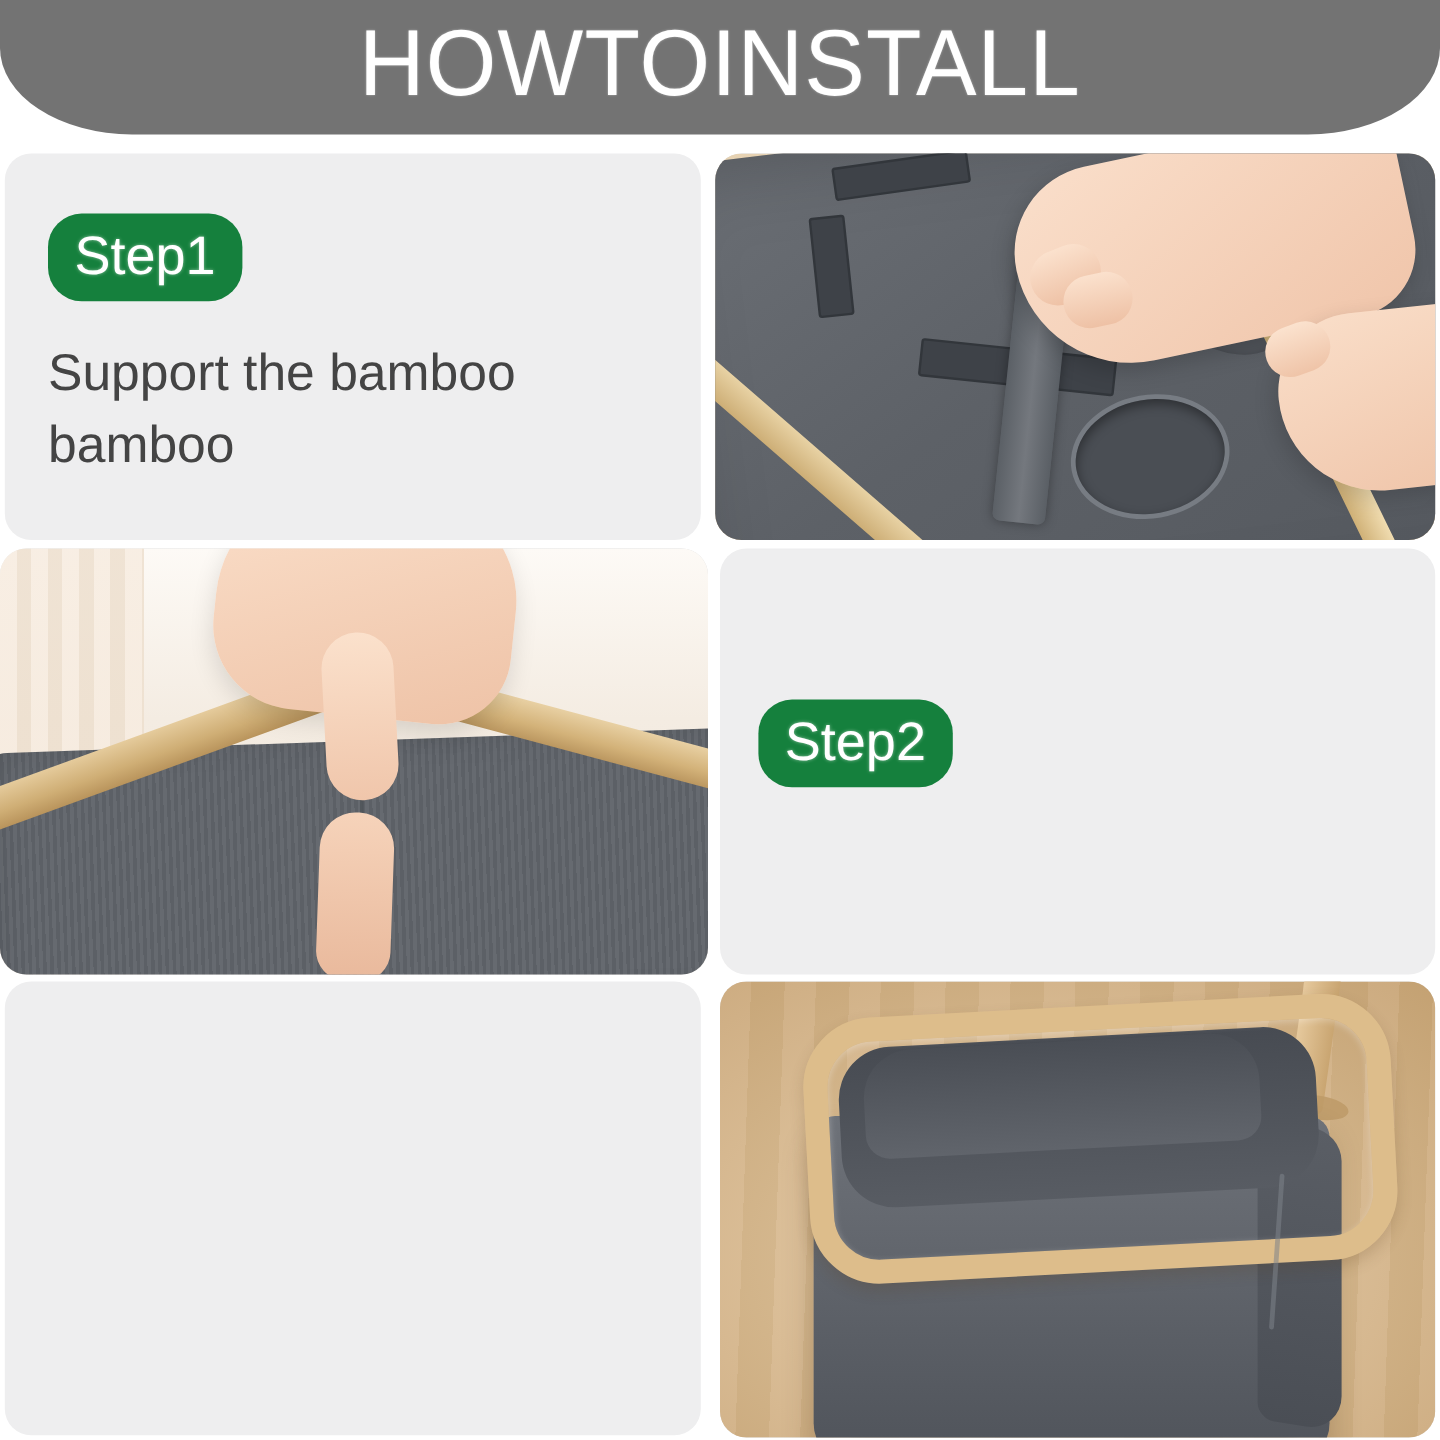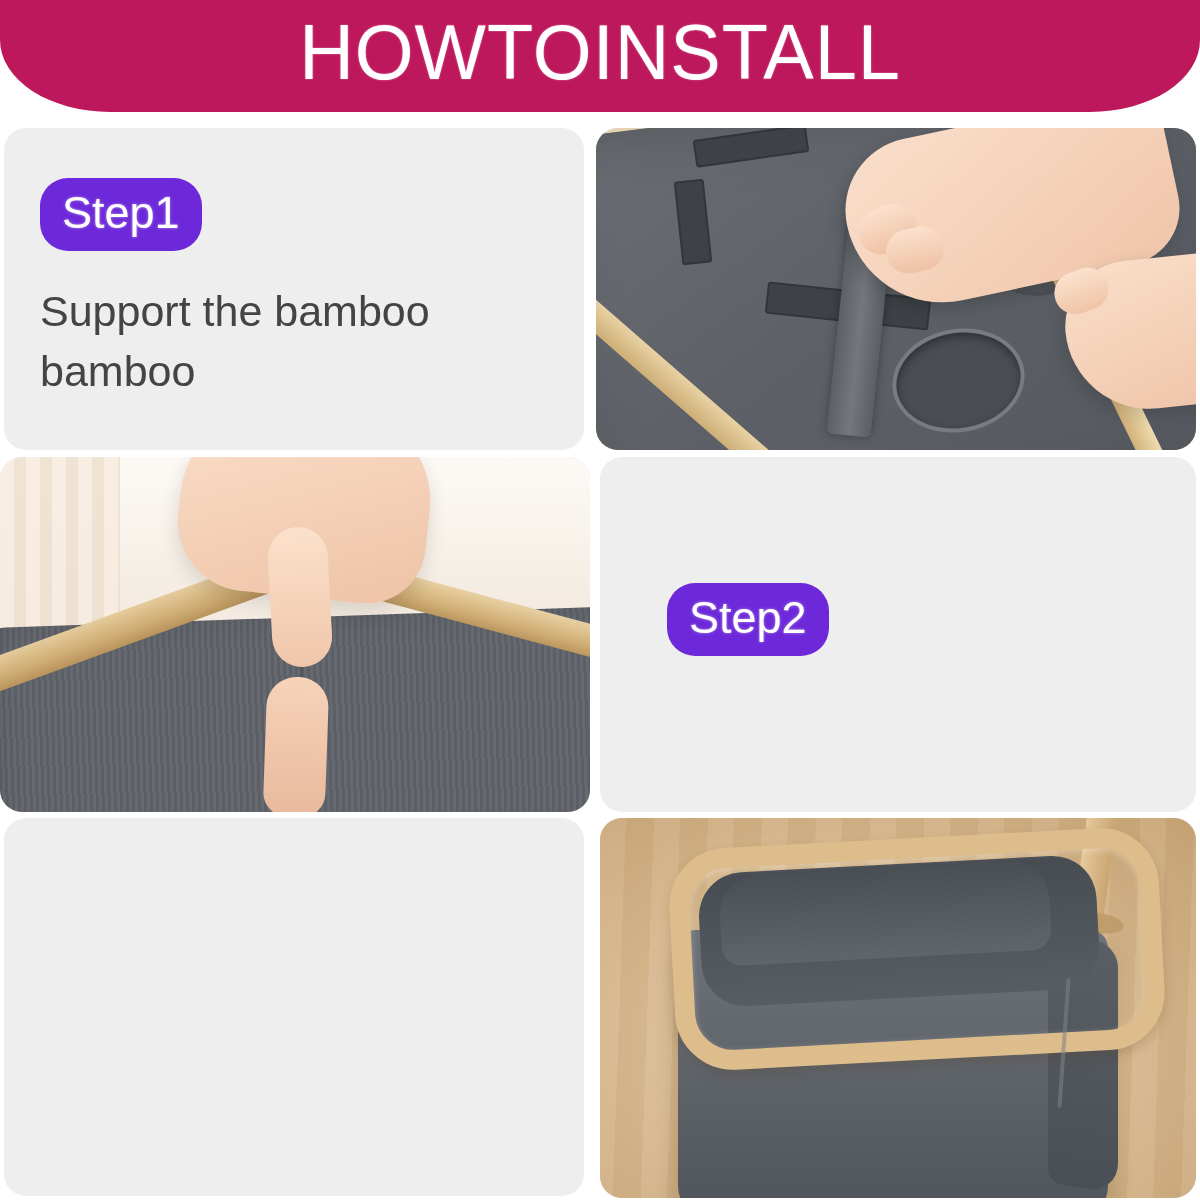--- a/index.html
+++ b/index.html
@@ -15,21 +15,21 @@
     font-family: "Liberation Sans", sans-serif;
   }
 
   
   .header-banner {
     position: absolute;
     left: 0;
     top: 0;
     width: 1200px;
     height: 112px;
-    background: #be185d;
+    background: #737373;
     border-bottom-left-radius: 110px 72px;
     border-bottom-right-radius: 110px 72px;
     overflow: hidden;
   }
   .header-title {
     position: absolute;
     left: 0;
     top: 6px;
     width: 1200px;
     text-align: center;
@@ -61,25 +61,25 @@
 
   
   #panel-step1-text   { left: 4px;   top: 128px; width: 580px; height: 322px; }
   #panel-step1-photo  { left: 596px; top: 128px; width: 600px; height: 322px; }
   #panel-step2-photo  { left: 0px;   top: 457px; width: 590px; height: 355px; }
   #panel-step2-text   { left: 600px; top: 457px; width: 596px; height: 355px; }
   #panel-step3-text   { left: 4px;   top: 818px; width: 580px; height: 378px; }
   #panel-step3-photo  { left: 600px; top: 818px; width: 596px; height: 380px; }
 
   .step-inner { padding-left: 36px; }
-  #panel-step2-text .step-inner { padding-left: 67px; }
+  #panel-step2-text .step-inner { padding-left: 32px; }
 
   .step-badge {
     display: inline-block;
-    background: #6d28d9;
+    background: #15803d;
     color: #ffffff;
     font-size: 45px;
     line-height: 45px;
     padding: 12px 22px 16px 22px;
     border-radius: 28px;
     letter-spacing: 0px;
     text-shadow: 0 0 3px rgba(255,255,255,0.5);
     margin-bottom: 30px;
   }
   .step-desc {

